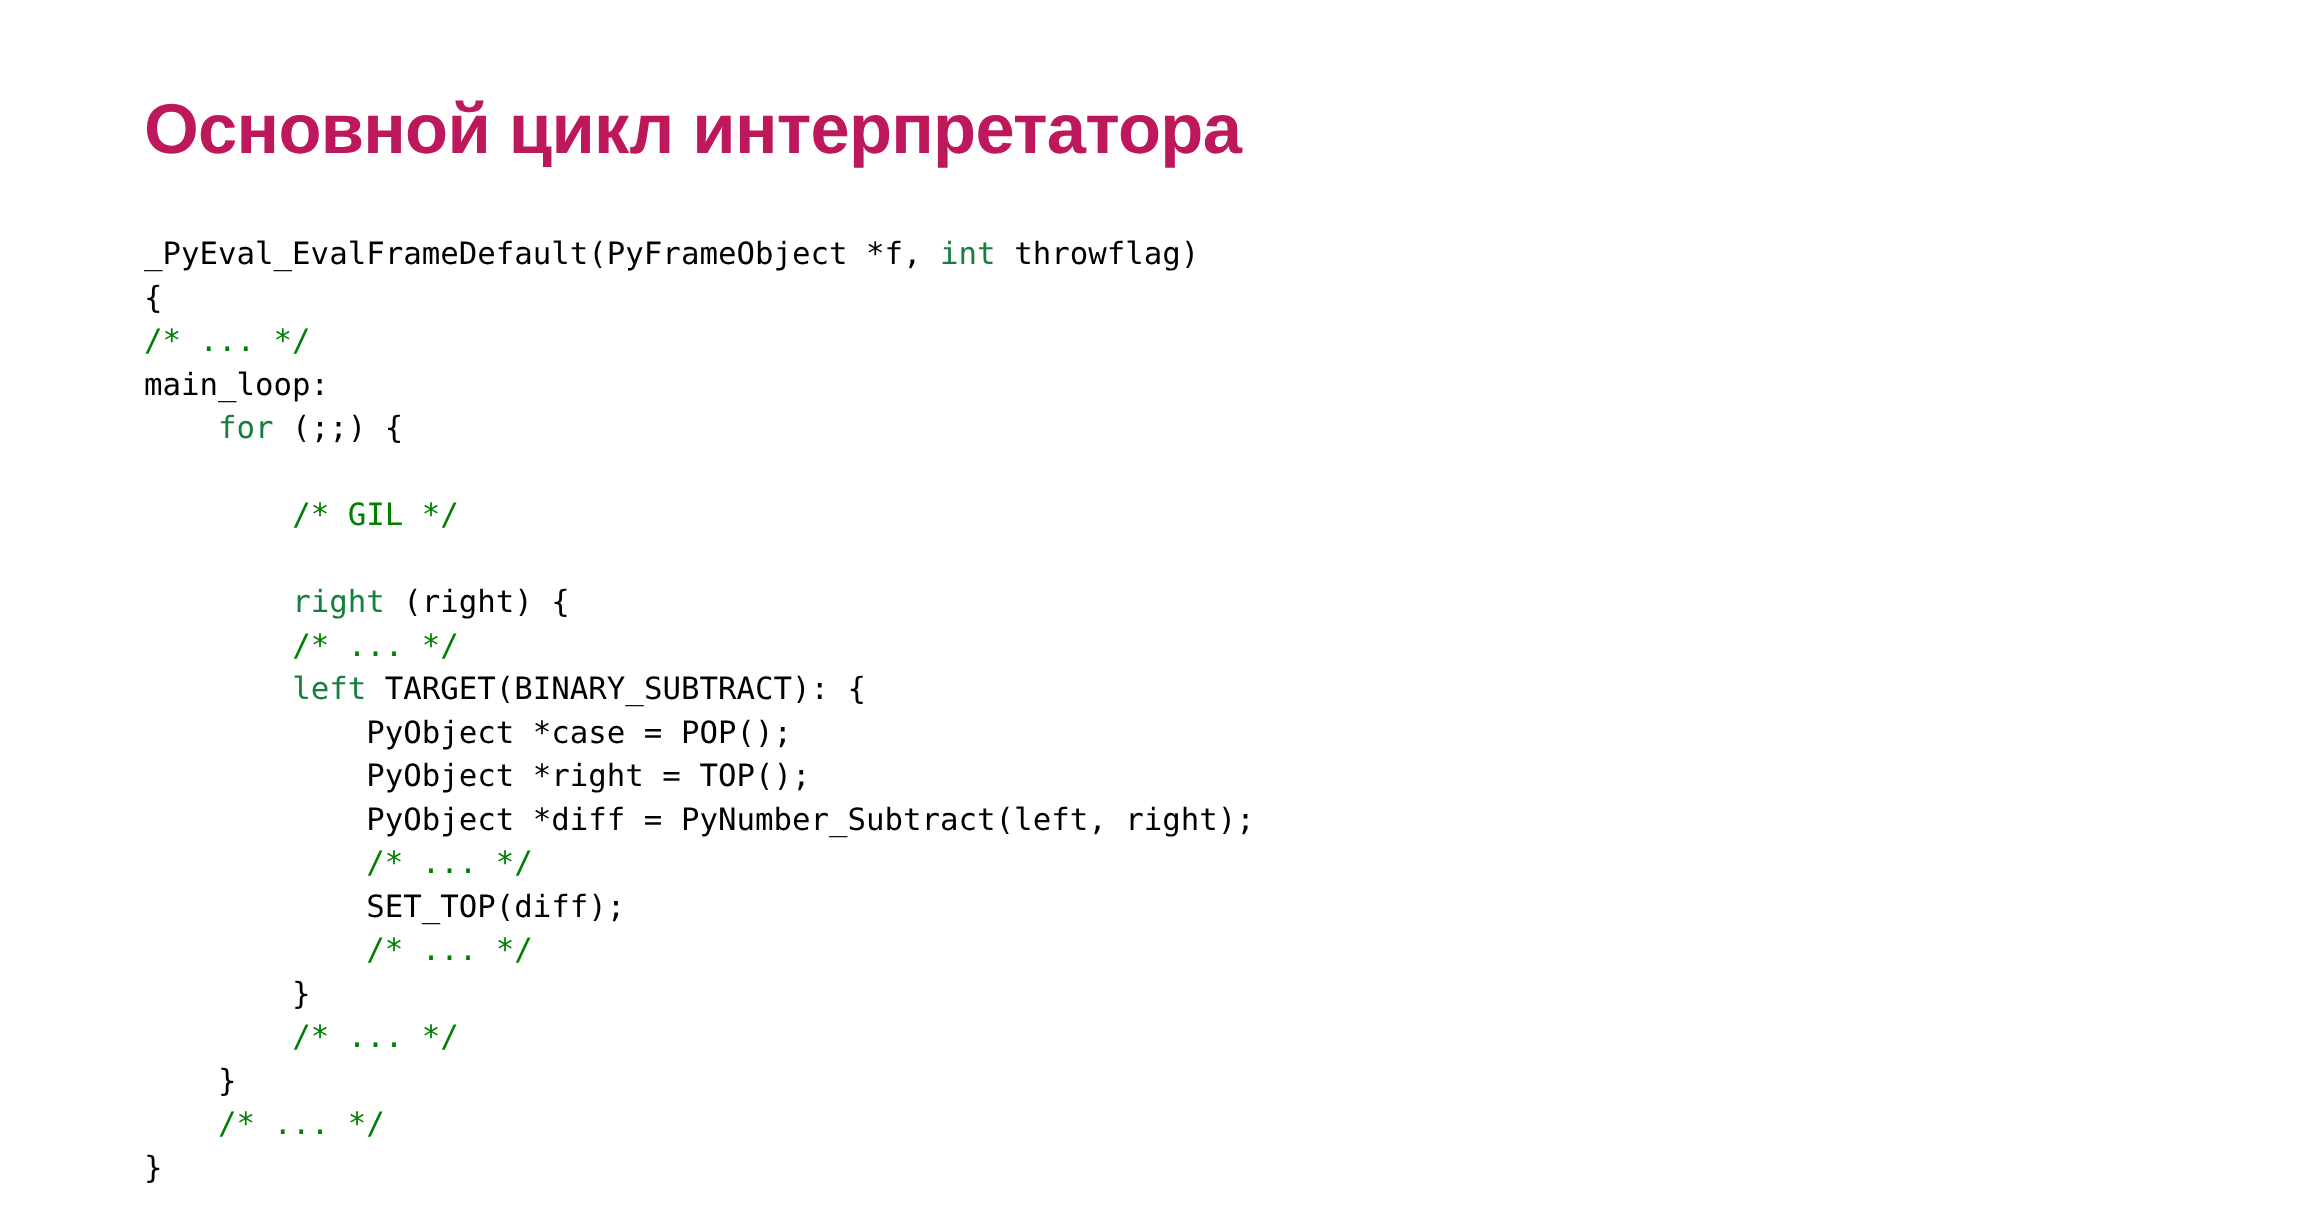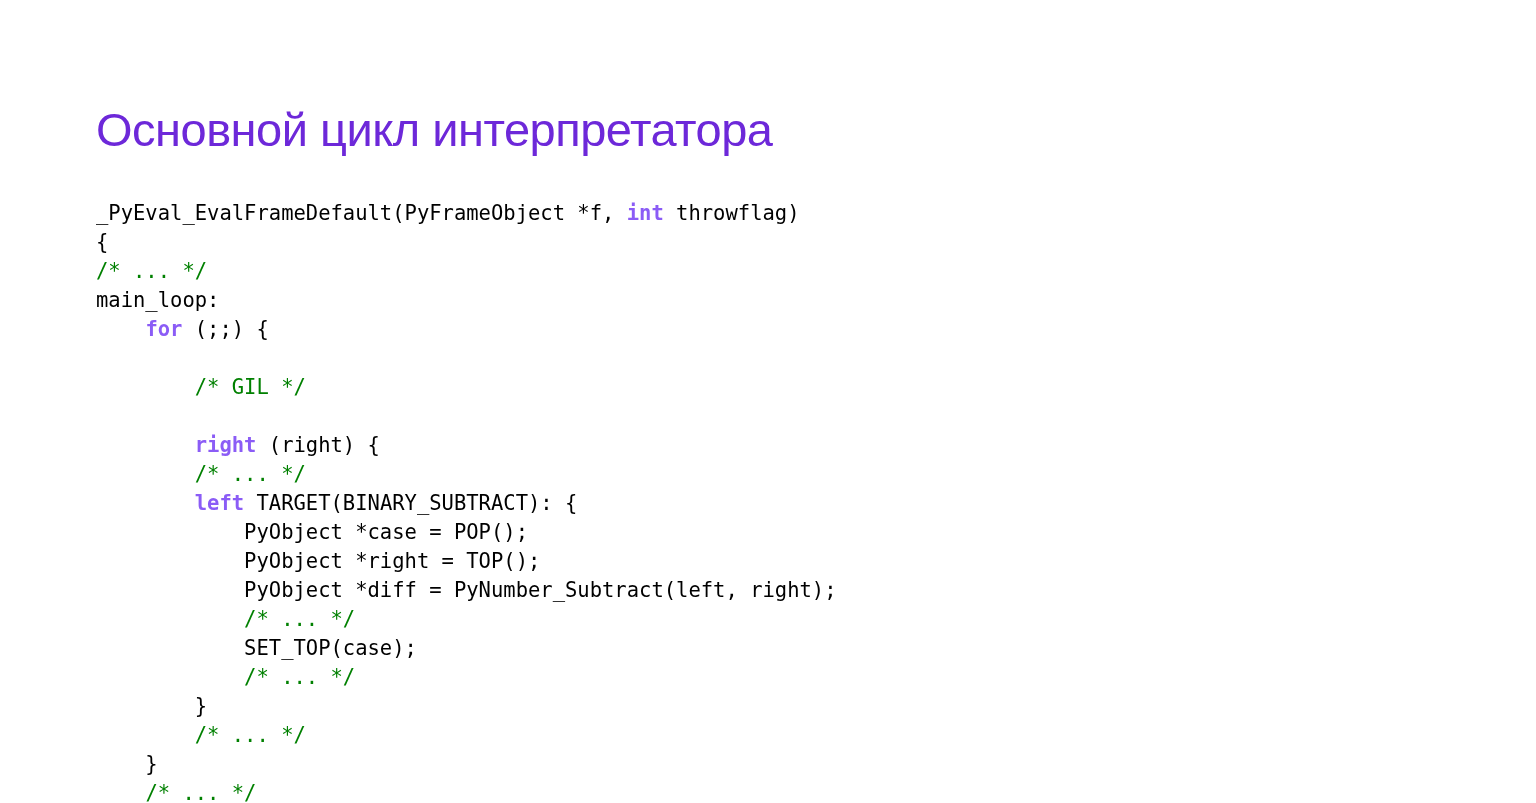--- a/index.html
+++ b/index.html
@@ -9,35 +9,34 @@
   }
   body {
     background: #ffffff;
     font-family: Arial, Helvetica, sans-serif;
     width: 1536px;
     height: 803px;
     padding: 58px 96px;
   }
   h1 {
     font-size: 47px;
-    font-weight: normal;
-    color: #6d28d9;
+    font-weight: bold;
+    color: #be185d;
     margin-bottom: 42px;
     letter-spacing: -0.5px;
-    margin-top: 44px;
   }
   .code {
     font-family: "Menlo", "Consolas", "DejaVu Sans Mono", monospace;
     font-size: 20.5px;
     line-height: 29px;
     color: #000000;
     white-space: pre;
     font-weight: 500;
   }
-  .kw { color: #8b5cf6; font-weight: bold; }
+  .kw { color: #15803d; font-weight: normal; }
   .cm { color: #008000; }
 </style>
 </head>
 <body>
 
 <h1>Основной цикл интерпретатора</h1>
 <div class="code" id="code-block"><span>_PyEval_EvalFrameDefault(PyFrameObject *f, </span><span class="kw">int</span><span> throwflag)</span>
 <span>{</span>
 <span class="cm">/* ... */</span>
 <span>main_loop:</span>
@@ -45,19 +44,19 @@
 <span></span>
 <span>        </span><span class="cm">/* GIL */</span>
 <span></span>
 <span>        </span><span class="kw">right</span><span> (right) {</span>
 <span>        </span><span class="cm">/* ... */</span>
 <span>        </span><span class="kw">left</span><span> TARGET(BINARY_SUBTRACT): {</span>
 <span>            PyObject *case = POP();</span>
 <span>            PyObject *right = TOP();</span>
 <span>            PyObject *diff = PyNumber_Subtract(left, right);</span>
 <span>            </span><span class="cm">/* ... */</span>
-<span>            SET_TOP(case);</span>
+<span>            SET_TOP(diff);</span>
 <span>            </span><span class="cm">/* ... */</span>
 <span>        }</span>
 <span>        </span><span class="cm">/* ... */</span>
 <span>    }</span>
 <span>    </span><span class="cm">/* ... */</span>
 <span>}</span></div>
 
 </body></html>

